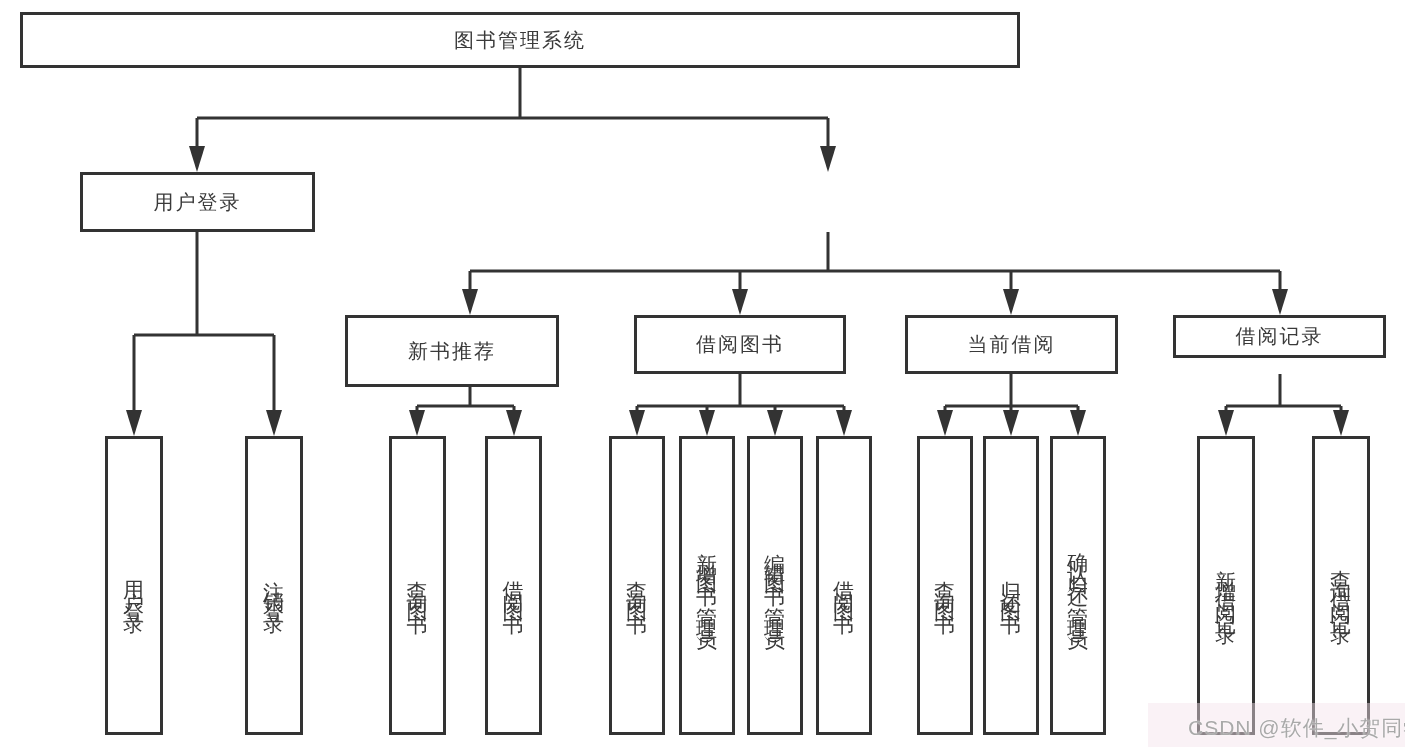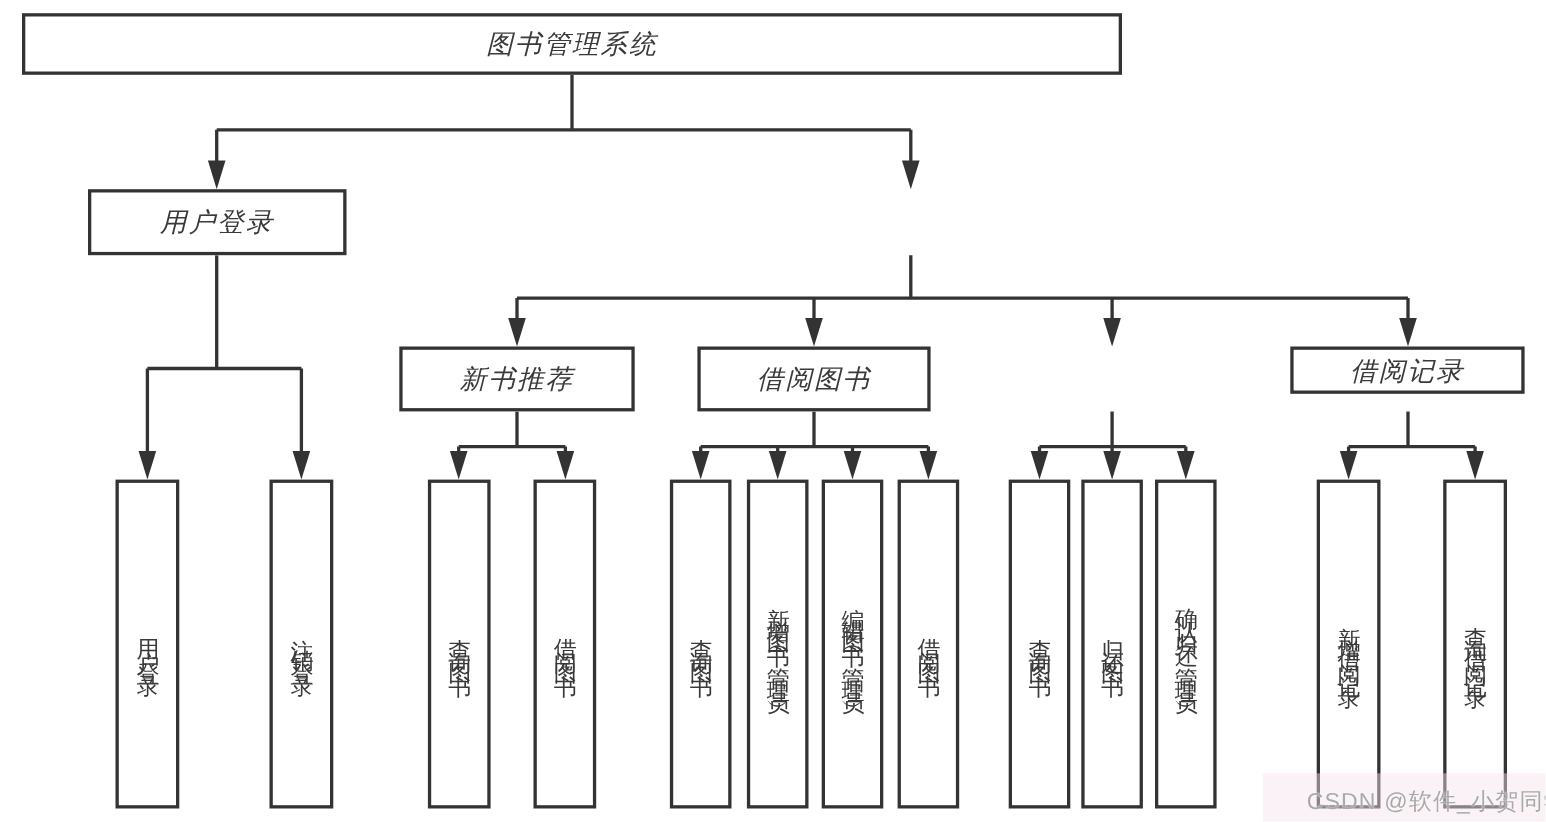--- a/index.html
+++ b/index.html
@@ -18,21 +18,21 @@
   }
   .connectors{position:absolute; left:0; top:0; width:1405px; height:747px;}
   .connectors path{stroke:var(--line); stroke-width:3; fill:none;}
   .connectors polygon{fill:var(--line); stroke:none;}
   .box{
     position:absolute; box-sizing:border-box;
     border:3px solid var(--line); background:var(--box-bg);
     display:flex; align-items:center; justify-content:center;
     color:var(--text);
   }
-  .box.h span{font-size:24px; letter-spacing:2px; white-space:nowrap;font-style:italic;}
+  .box.h span{font-size:20px; letter-spacing:2px; white-space:nowrap;}
   .box.v span{
     writing-mode:vertical-rl; text-orientation:mixed;
     font-size:21px; letter-spacing:11px; line-height:1;
   }
   .tint{
     position:absolute; left:1148px; top:703px; width:257px; height:44px;
     background:var(--watermark-tint); opacity:.45; z-index:4;
   }
   .watermark{
     position:absolute; left:1188px; top:714px; z-index:5;
@@ -82,25 +82,28 @@
   </svg>
 
   <div class="box h" style="left:20px;top:12px;width:1000px;height:56px">
     <span>图书管理系统</span>
   </div>
 
   <div class="box h" style="left:80px;top:172px;width:235px;height:60px">
     <span>用户登录</span>
   </div>
 
-  <div class="box h" style="left:363px;top:315px;width:214px;height:59px">
+  <div class="box h" style="left:345px;top:315px;width:214px;height:72px">
     <span>新书推荐</span>
   </div>
   <div class="box h" style="left:634px;top:315px;width:212px;height:59px">
     <span>借阅图书</span>
+  </div>
+  <div class="box h" style="left:905px;top:315px;width:213px;height:59px">
+    <span>当前借阅</span>
   </div>
   <div class="box h" style="left:1173px;top:315px;width:213px;height:43px">
     <span>借阅记录</span>
   </div>
 
   <div class="box v" style="left:105px;top:436px;width:58px;height:299px">
     <span>用户登录</span>
   </div>
   <div class="box v" style="left:245px;top:436px;width:58px;height:299px">
     <span>注销登录</span>

